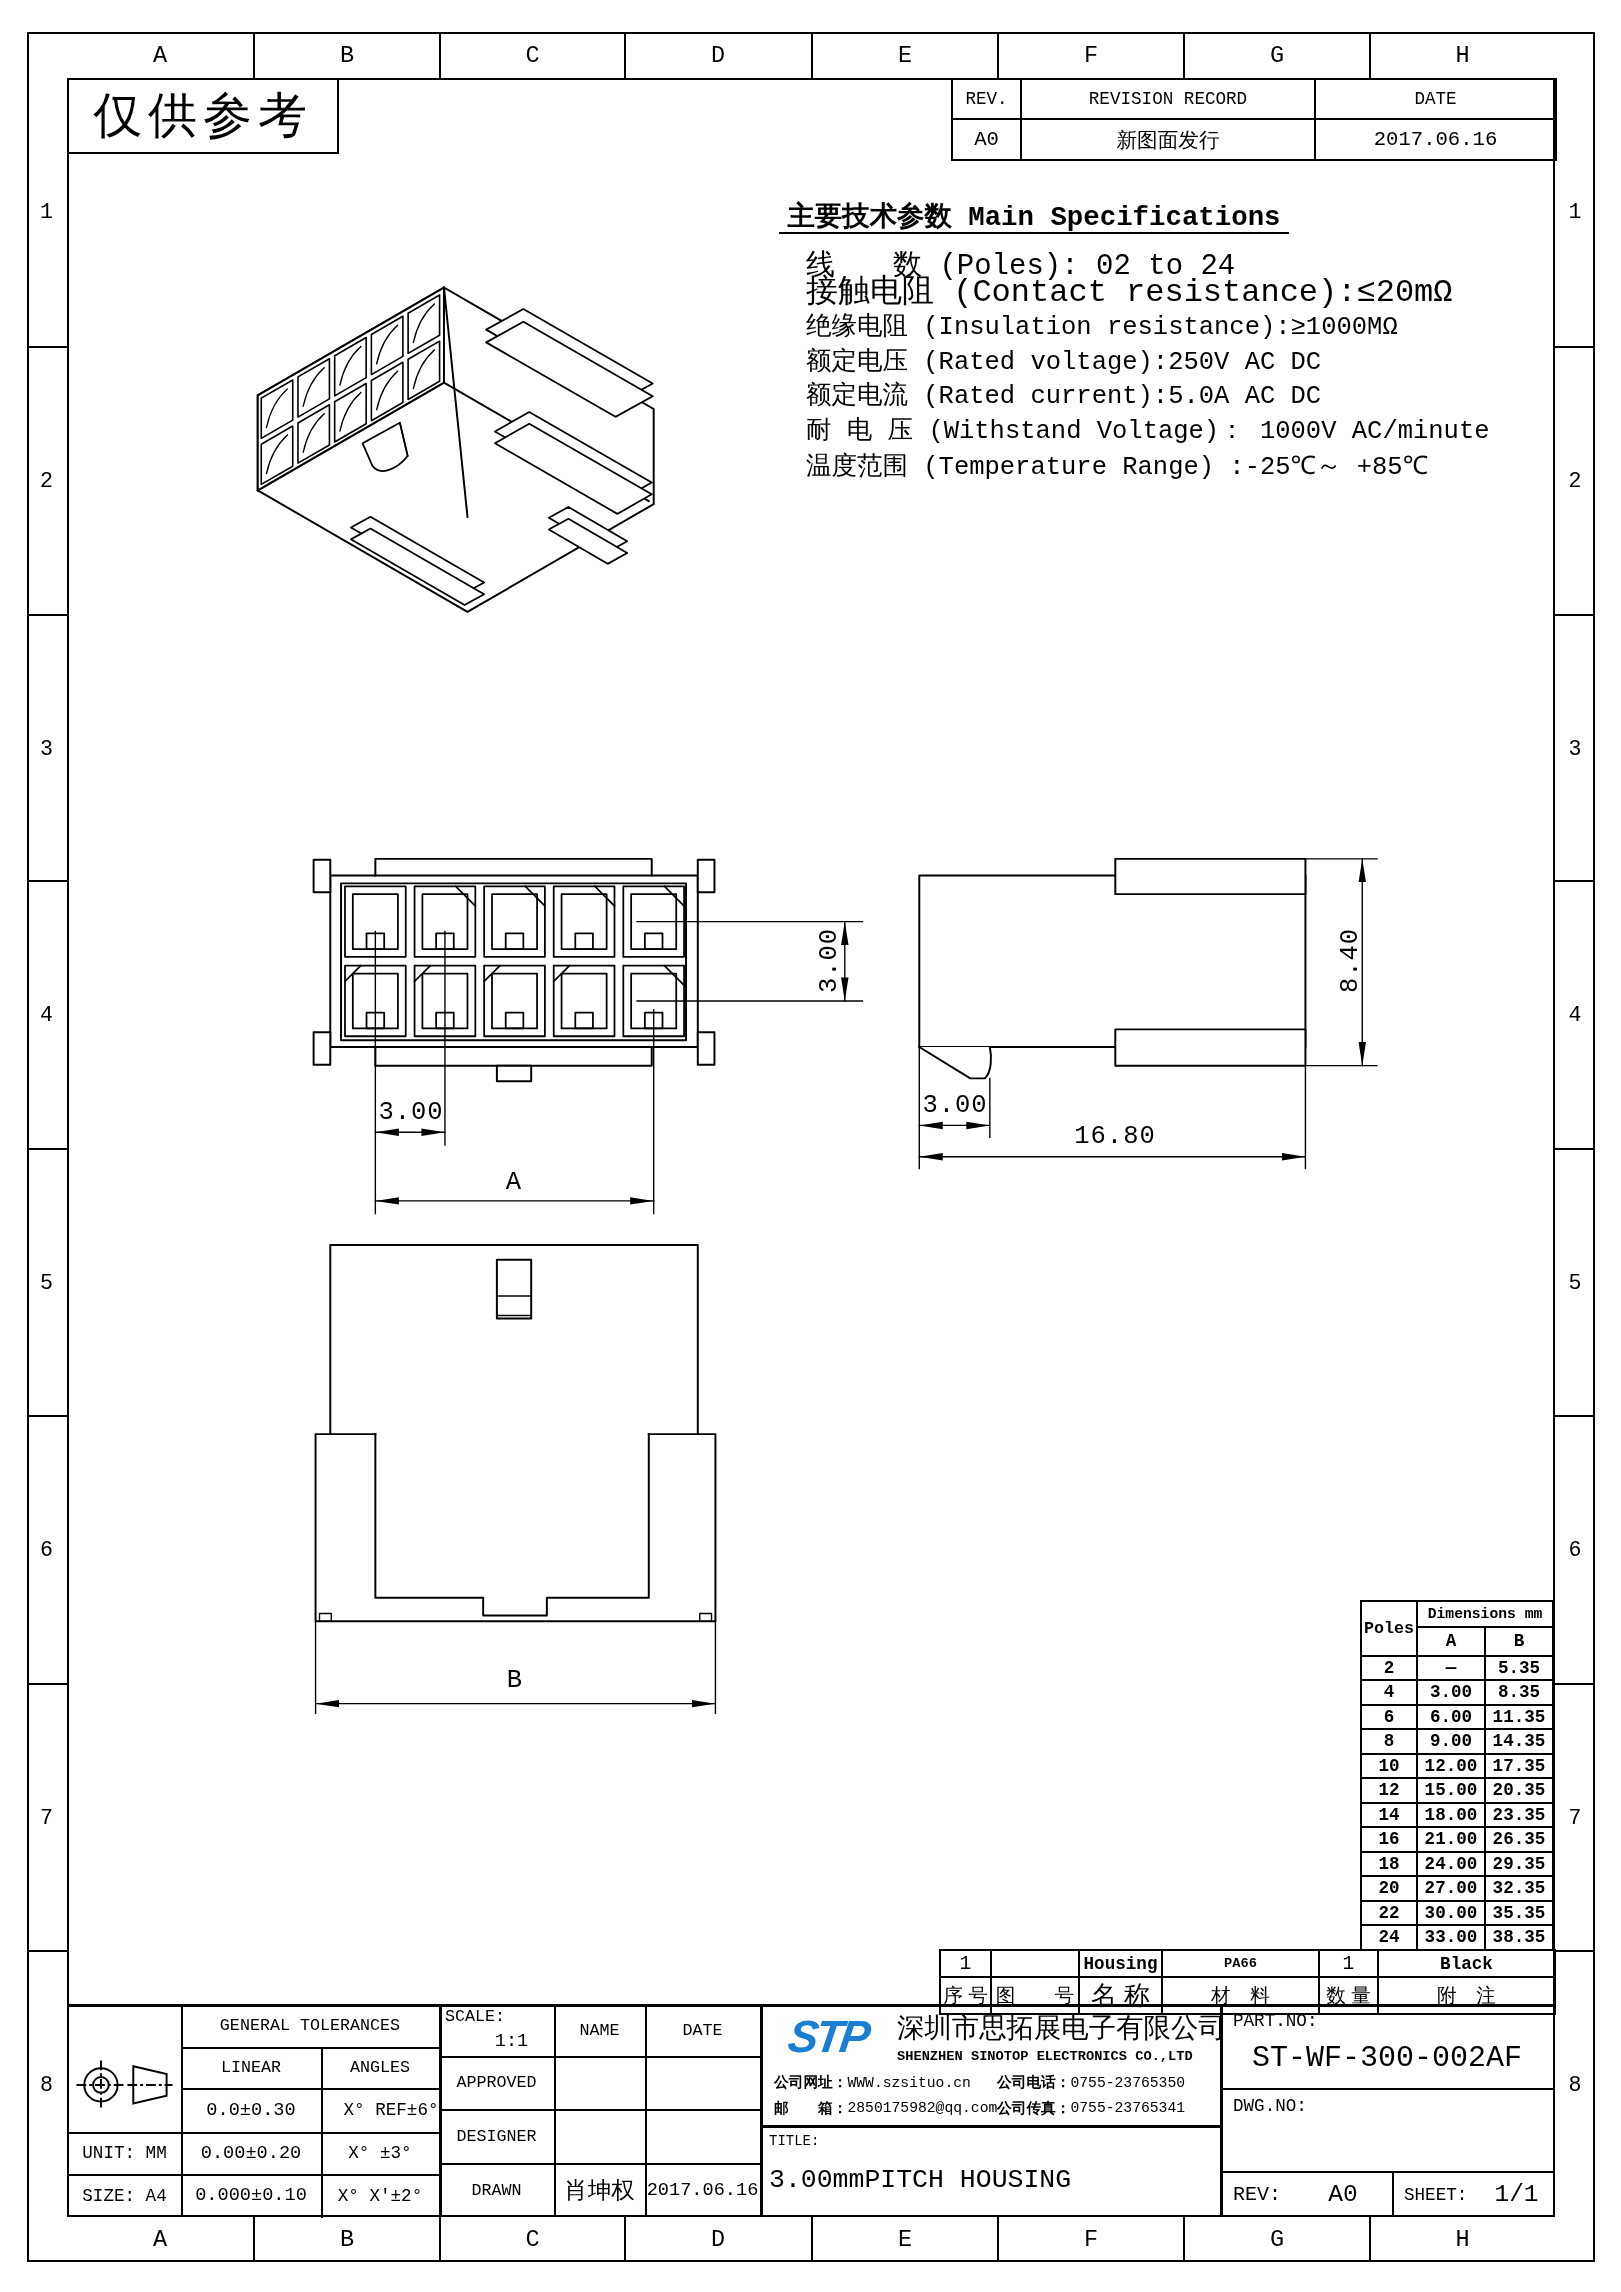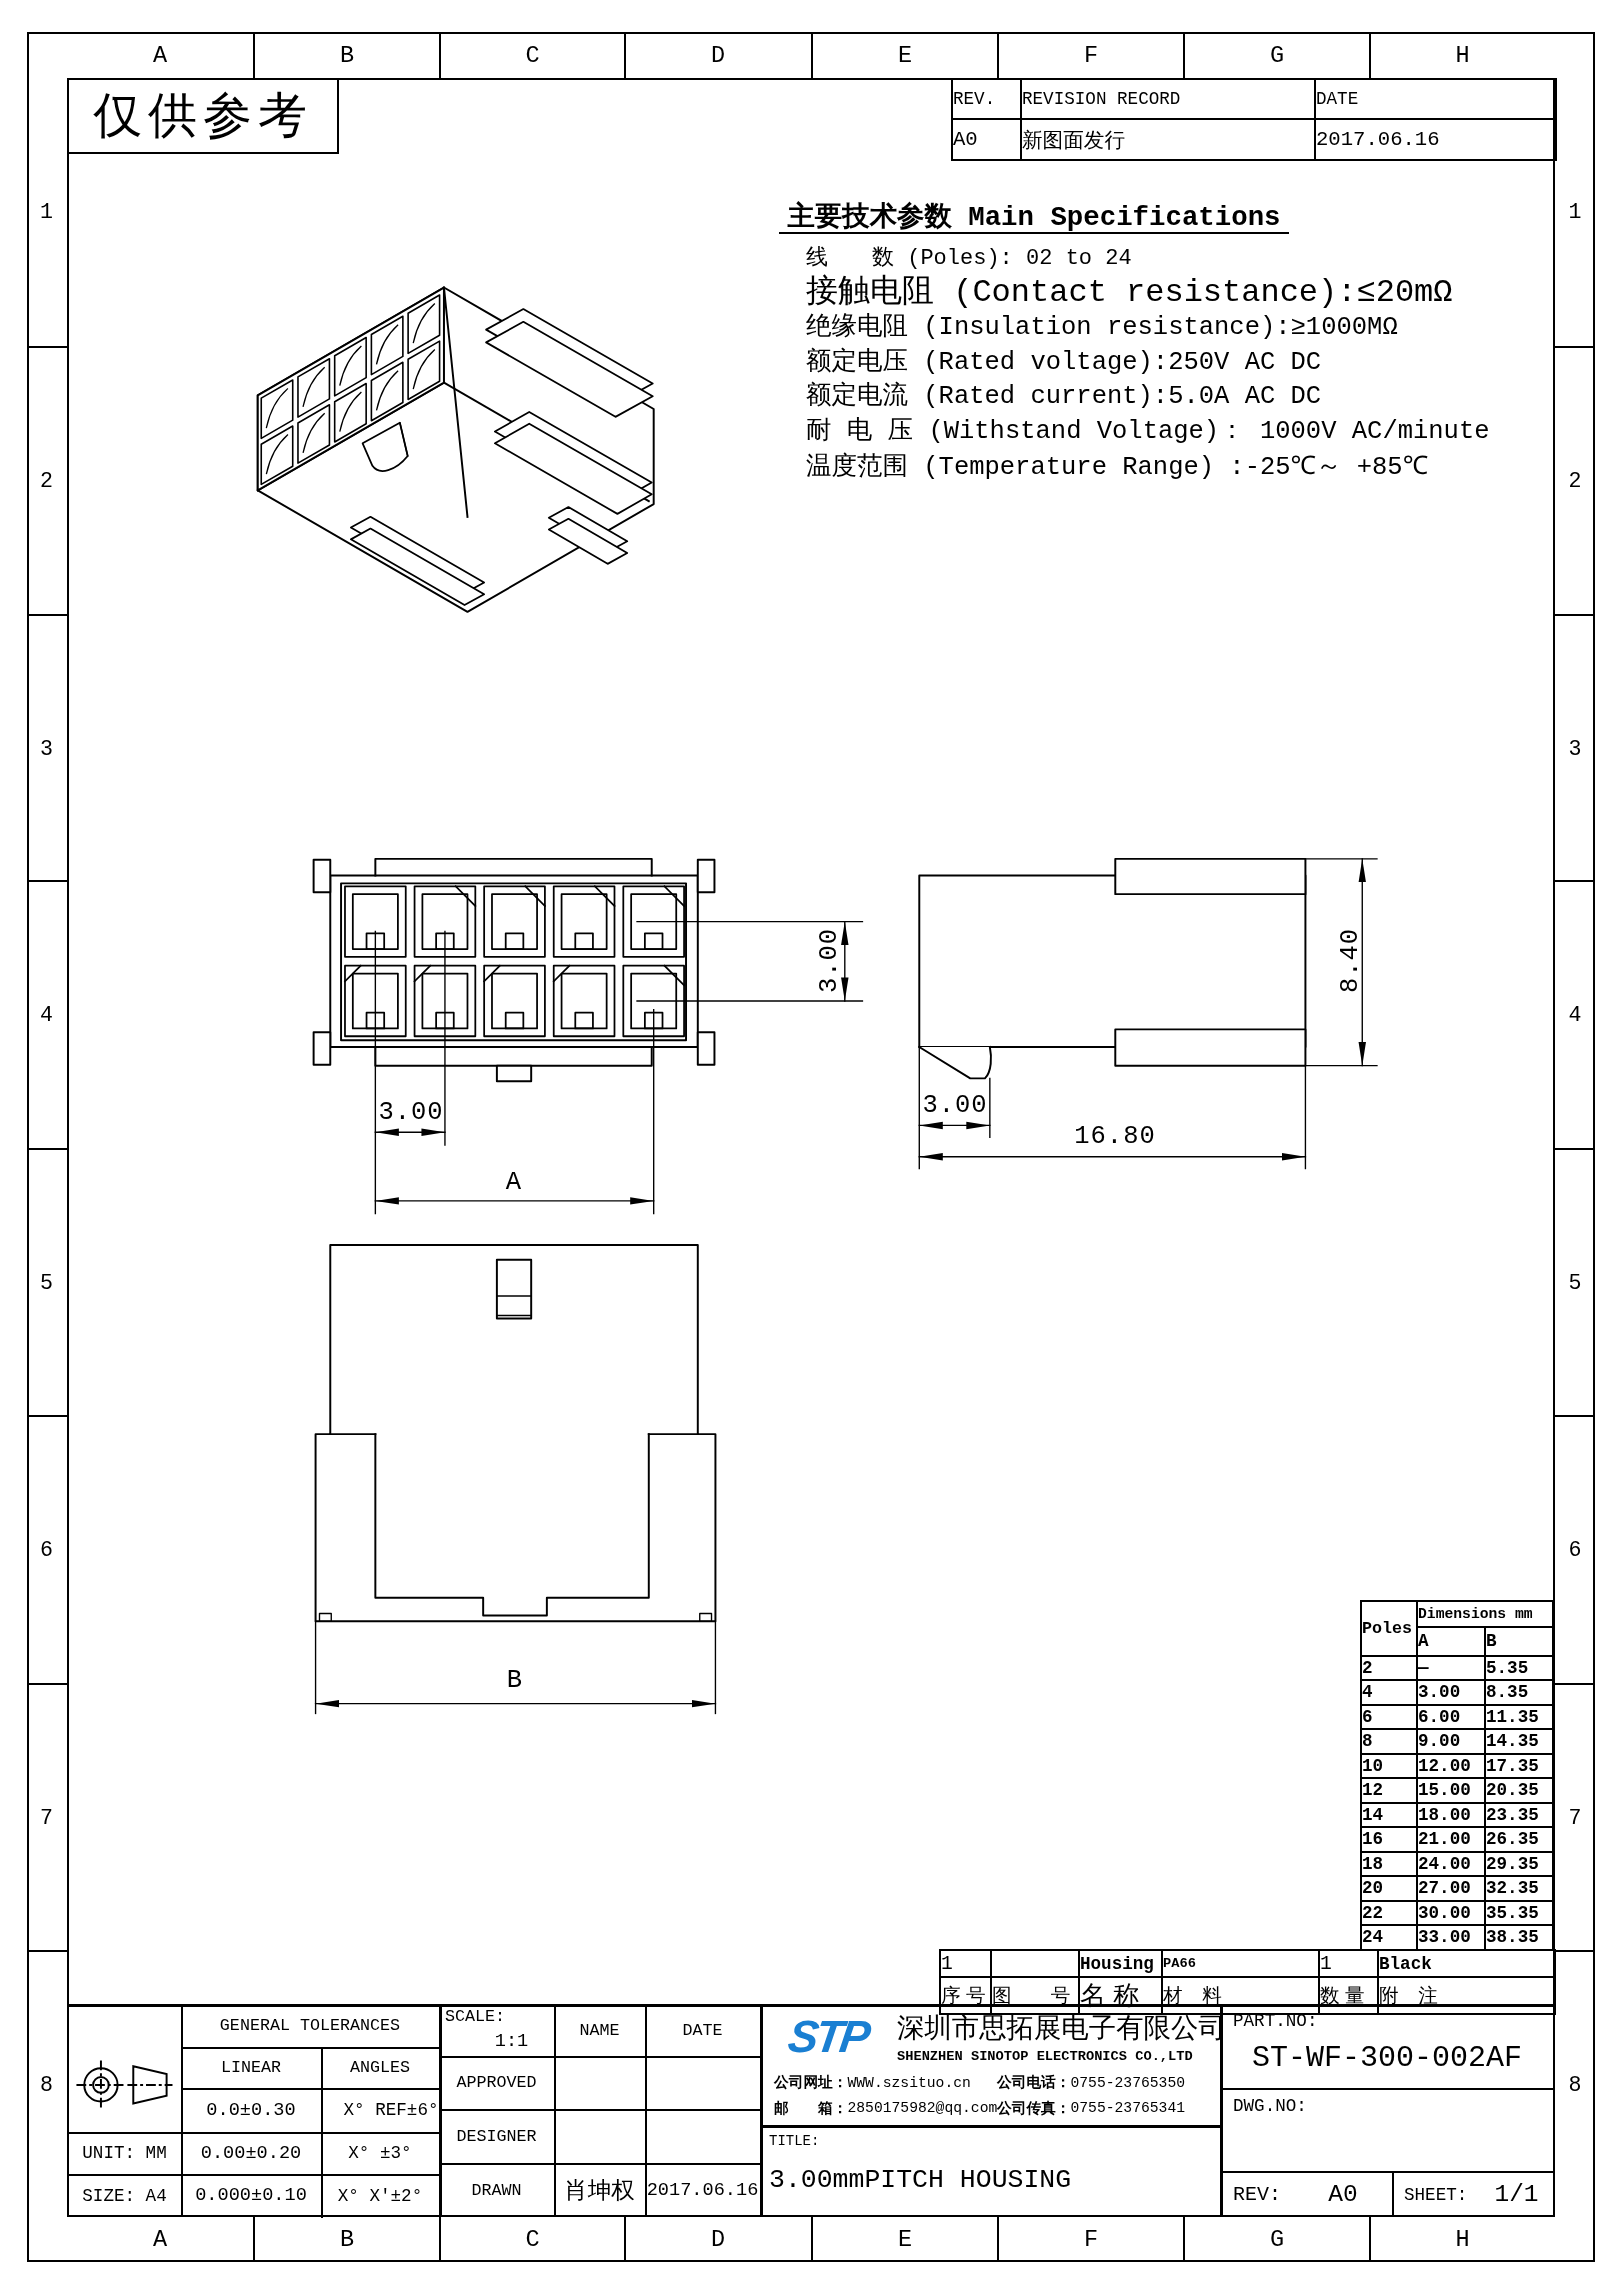--- a/index.html
+++ b/index.html
@@ -5,21 +5,21 @@
   html,body{margin:0;padding:0;background:#9a9a9a}
   .sheet{position:relative;width:1621px;height:2293px;background:#fff;color:#000;
          font-family:"Liberation Sans","DejaVu Sans",sans-serif;overflow:hidden}
   .abs{position:absolute;box-sizing:border-box}
   .cell{position:absolute;box-sizing:border-box;display:flex;align-items:center;justify-content:center;
         white-space:nowrap;overflow:visible}
   .mono{font-family:"Liberation Mono","DejaVu Sans Mono",monospace}
   .hline{position:absolute;background:#000;height:2px}
   .vline{position:absolute;background:#000;width:2px}
   table{border-collapse:collapse;table-layout:fixed}
-  td{border:2px solid #000;padding:0;vertical-align:middle;overflow:hidden;white-space:nowrap}
+  td{border:2px solid #000;padding:0;text-align:center;vertical-align:middle;overflow:hidden;white-space:nowrap}
   svg{position:absolute;left:0;top:0}
   .dim{font-family:"Liberation Mono","DejaVu Sans Mono",monospace;font-size:25.5px;letter-spacing:1px}
   .vrot{transform:rotate(-90deg)}
   .lab{justify-content:flex-start}
 </style>
 </head>
 <body>
 
 <div class="sheet">
 
@@ -80,21 +80,21 @@
       <tr style="height:41px">
         <td class="mono" style="font-size:20.6px">A0</td>
         <td style="font-size:20.6px">新图面发行</td>
         <td class="mono" style="font-size:20.6px">2017.06.16</td>
       </tr>
     </tbody>
       </table>
   </div>
 
   <div class="cell mono" style="left:779px;top:199px;width:510px;height:35px;font-size:27.4px;border-bottom:2px solid #000;font-weight:bold">主要技术参数 Main Specifications</div>
-  <div class="cell mono lab" style="left:806px;top:240px;width:725px;height:33px;font-size:22px">线　　数 (Poles): 02 to 24</div>
+  <div class="cell mono lab" style="left:806px;top:248px;width:725px;height:33px;font-size:29px">线　　数 (Poles): 02 to 24</div>
   <div class="cell mono lab" style="left:806px;top:274px;width:725px;height:33px;font-size:32px">接触电阻 (Contact resistance):≤20mΩ</div>
   <div class="cell mono lab" style="left:806px;top:309px;width:725px;height:33px;font-size:25.5px">绝缘电阻 (Insulation resistance):≥1000MΩ</div>
   <div class="cell mono lab" style="left:806px;top:344px;width:725px;height:33px;font-size:25.5px">额定电压 (Rated voltage):250V AC DC</div>
   <div class="cell mono lab" style="left:806px;top:378px;width:725px;height:33px;font-size:25.5px">额定电流 (Rated current):5.0A AC DC</div>
   <div class="cell mono lab" style="left:806px;top:413px;width:725px;height:33px;font-size:25.5px">耐 电 压 (Withstand Voltage)： 1000V AC/minute</div>
   <div class="cell mono lab" style="left:806px;top:448px;width:725px;height:33px;font-size:25.5px">温度范围 (Temperature Range) :-25℃～ +85℃</div>
 
   <svg width="1621" height="2293" viewBox="0 0 1654 2339" fill="none" stroke="#000" stroke-width="2" stroke-linejoin="round" stroke-linecap="square">
     <defs>
       <marker id="ar" markerUnits="userSpaceOnUse" markerWidth="26" markerHeight="10" refX="24" refY="5" orient="auto-start-reverse">

